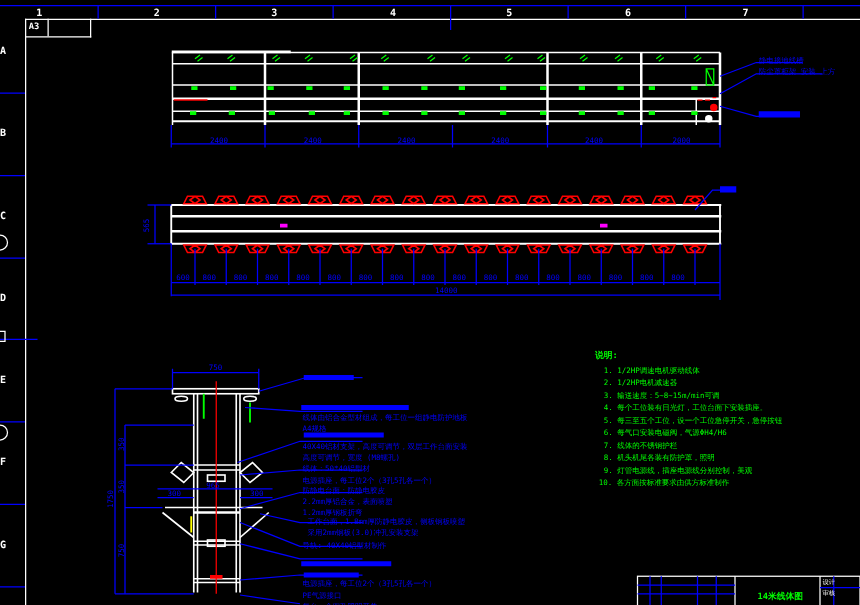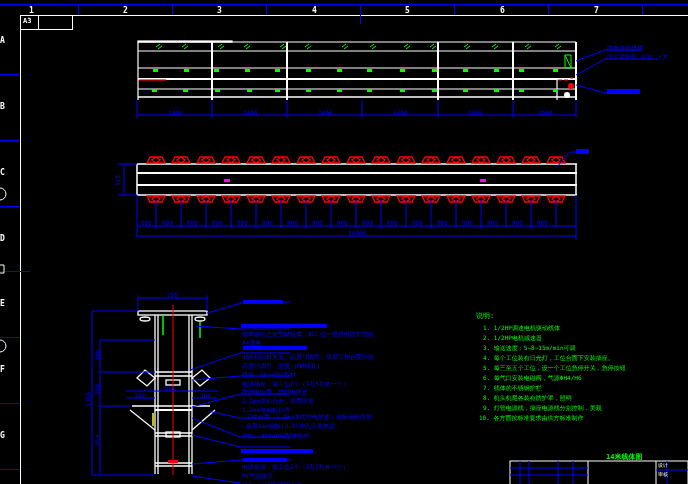--- a/index.html
+++ b/index.html
@@ -372,31 +372,31 @@
   <div class="abs" style="left:242px;top:432px;">
     <div class="ann" style="position:relative;">导轨: 40X40铝型材制作</div>
   </div>
   <div class="abs" style="left:242px;top:463px;">
     <div class="ann" style="position:relative;">电源插座，每工位2个（3孔5孔各一个）</div>
     <div class="ann" style="position:relative;">PE气源接口</div>
     <div class="ann" style="position:relative;">每台一个四孔照明开关</div>
   </div>
 
   <div class="abs" style="left:476px;top:279px;">
-    <div class="note" style="position:relative;font-size:7px;font-weight:normal;margin-top:32px;">说明:</div>
+    <div class="note" style="position:relative;font-size:7px;font-weight:bold;">说明:</div>
     <div style="position:relative;left:7px;top:3px;">
       <div class="note" style="position:relative;height:10px;">1. 1/2HP调速电机驱动线体</div>
       <div class="note" style="position:relative;height:10px;">2. 1/2HP电机减速器</div>
       <div class="note" style="position:relative;height:10px;">3. 输送速度：5~8~15m/min可调</div>
       <div class="note" style="position:relative;height:10px;">4. 每个工位装有日光灯，工位台面下安装插座。</div>
       <div class="note" style="position:relative;height:10px;">5. 每三至五个工位，设一个工位急停开关，急停按钮</div>
       <div class="note" style="position:relative;height:10px;">6. 每气口安装电磁阀，气源ΦH4/H6</div>
       <div class="note" style="position:relative;height:10px;">7. 线体的不锈钢护栏</div>
       <div class="note" style="position:relative;height:10px;">8. 机头机尾各装有防护罩，照明</div>
       <div class="note" style="position:relative;height:10px;">9. 灯管电源线，插座电源线分别控制，美观</div>
       <div class="note" style="position:relative;height:10px;left:-4px;">10. 各方面按标准要求由供方标准制作</div>
     </div>
   </div>
 
-  <span class="note" style="left:606px;top:452px;font-size:7px;font-weight:bold;">14米线体图</span>
+  <span class="note" style="left:606px;top:472px;font-size:7px;font-weight:bold;">14米线体图</span>
   <span class="abs" style="left:658px;top:462px;color:#fff;font-size:5px;">设计</span>
   <span class="abs" style="left:658px;top:471px;color:#fff;font-size:5px;">审核</span>
 </div>
 
 </body></html>

